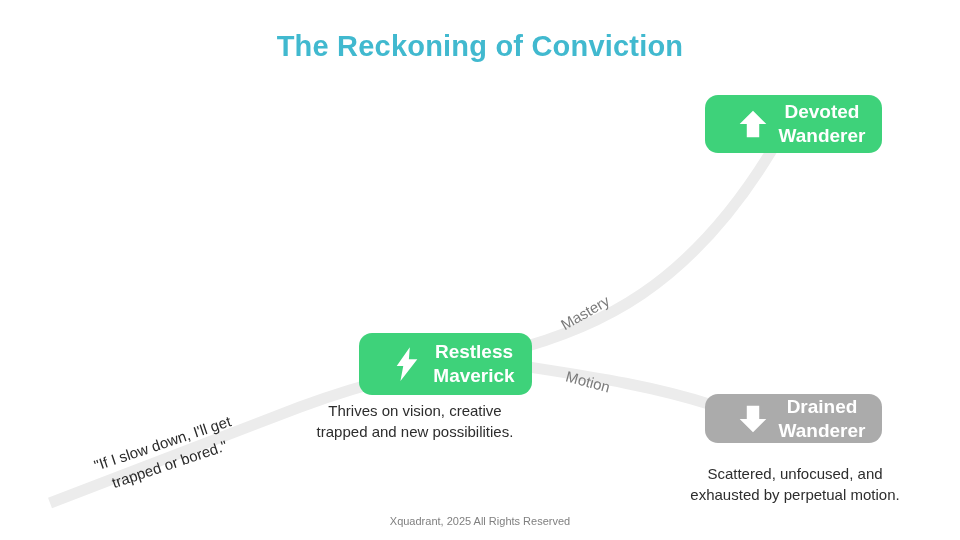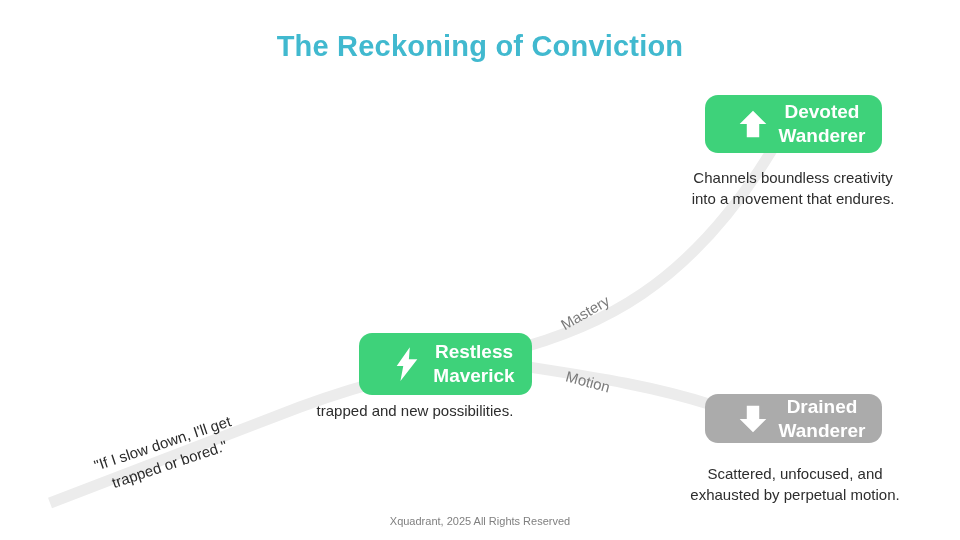--- a/index.html
+++ b/index.html
@@ -109,37 +109,34 @@
     <span class="node-icon">
       <svg width="32" height="32" viewBox="0 0 36 36">
           <path d="M 18 3 L 33 18 H 25 V 33 H 11 V 18 H 3 Z" fill="#ffffff"></path>
         </svg>
     </span>
     <span class="node-label">
       <div>Devoted</div>
       <div>Wanderer</div>
     </span>
   </div>
-  <div class="node-desc" style="left: 663px; top: 168px; width: 260px;">
-    <div>Channels boundless creativity</div>
-    <div>into a movement that endures.</div>
-  </div>
 
   <div class="node-box" style="left: 325px; top: 333px; width: 173px; height: 62px; background-color: rgb(62, 210, 122); margin-left: 34px;">
     <span class="node-icon">
       <svg width="30" height="38" viewBox="0 0 32 40">
           <path d="M 19 2 L 5 22 H 12 L 9 38 L 27 15 H 18 Z" fill="#ffffff"></path>
         </svg>
     </span>
     <span class="node-label">
       <div>Restless</div>
       <div>Maverick</div>
     </span>
   </div>
   <div class="node-desc" style="left: 295px; top: 401px; width: 240px;">
+    <div>Thrives on vision, creative</div>
     <div>trapped and new possibilities.</div>
   </div>
 
   <div class="node-box" style="left: 705px; top: 394px; width: 177px; height: 49px; background-color: rgb(171, 171, 171);">
     <span class="node-icon">
       <svg width="32" height="32" viewBox="0 0 36 36">
           <path d="M 18 33 L 3 18 H 11 V 3 H 25 V 18 H 33 Z" fill="#ffffff"></path>
         </svg>
     </span>
     <span class="node-label">

